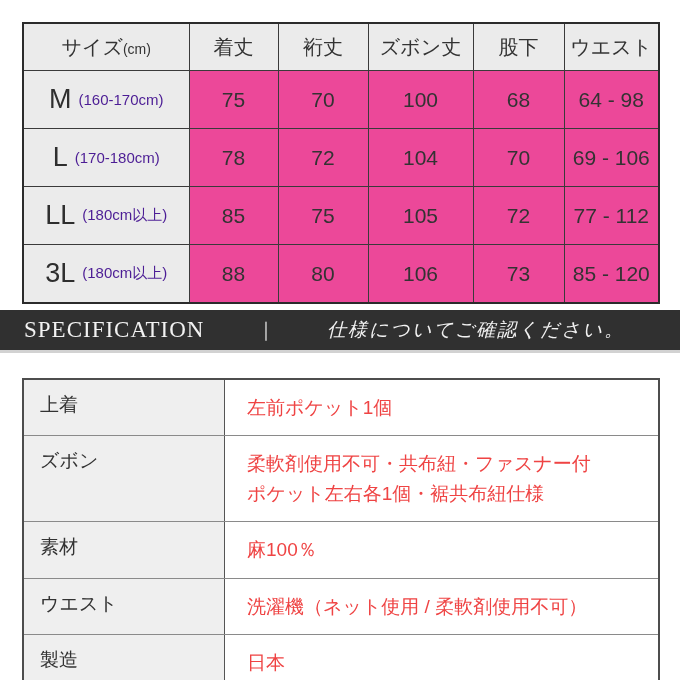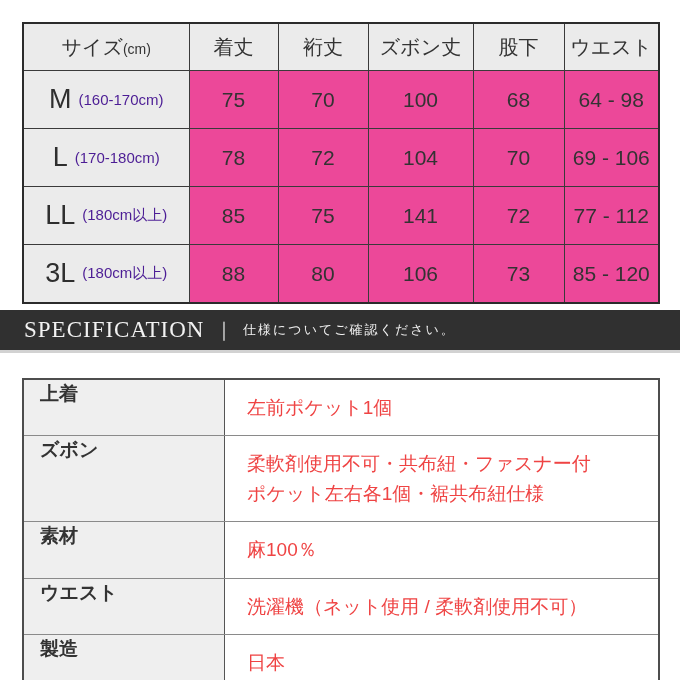--- a/index.html
+++ b/index.html
@@ -64,45 +64,46 @@
     width: 680px;
     height: 43px;
     background: #303030;
     border-bottom: 3px solid #d2d2d2;
     box-sizing: border-box;
     display: flex;
     align-items: center;
     padding-left: 24px;
     color: #f2f2f2;
     font-family: "Liberation Serif", "DejaVu Serif", serif;
+    gap: 42px;
   }
   .banner-en  { font-size: 23px; letter-spacing: 1px; }
   .banner-sep { font-size: 19px; margin: 0 10px; color: #e8e8e8; }
-  .banner-ja  { font-size: 13px; letter-spacing: 2px; }
+  .banner-ja  { font-size: 19px; letter-spacing: 2px; font-style: italic; }
 
   
   table.spec-table {
     position: absolute;
     top: 378px;
     left: 22px;
     width: 638px;
     border-collapse: collapse;
     table-layout: fixed;
     border: 2px solid #4d4d4d;
   }
   table.spec-table th {
     width: 170px;
     background: #efefef;
     border-right: 1px solid #555555;
     border-bottom: 1px solid #8a8a8a;
     text-align: left;
     vertical-align: top;
-    font-weight: bold;
+    font-weight: normal;
     font-size: 19px;
-    padding: 1px 14px 13px 16px;
+    padding: 12px 14px 13px 16px;
     color: #333333;
   }
   table.spec-table td {
     background: #ffffff;
     border-bottom: 1px solid #8a8a8a;
     vertical-align: top;
     font-size: 19px;
     padding: 13px 14px 13px 22px;
     color: #ef4444;
     line-height: 1.55;
@@ -164,21 +165,21 @@
       </tr>
       <tr>
         <th>
           <span class="size-cell">
               <span class="size-letter">LL</span>
               <span class="size-range">(180cm以上)</span>
             </span>
         </th>
         <td>85</td>
         <td>75</td>
-        <td>141</td>
+        <td>105</td>
         <td>72</td>
         <td>77 - 112</td>
       </tr>
       <tr>
         <th>
           <span class="size-cell">
               <span class="size-letter">3L</span>
               <span class="size-range">(180cm以上)</span>
             </span>
         </th>

